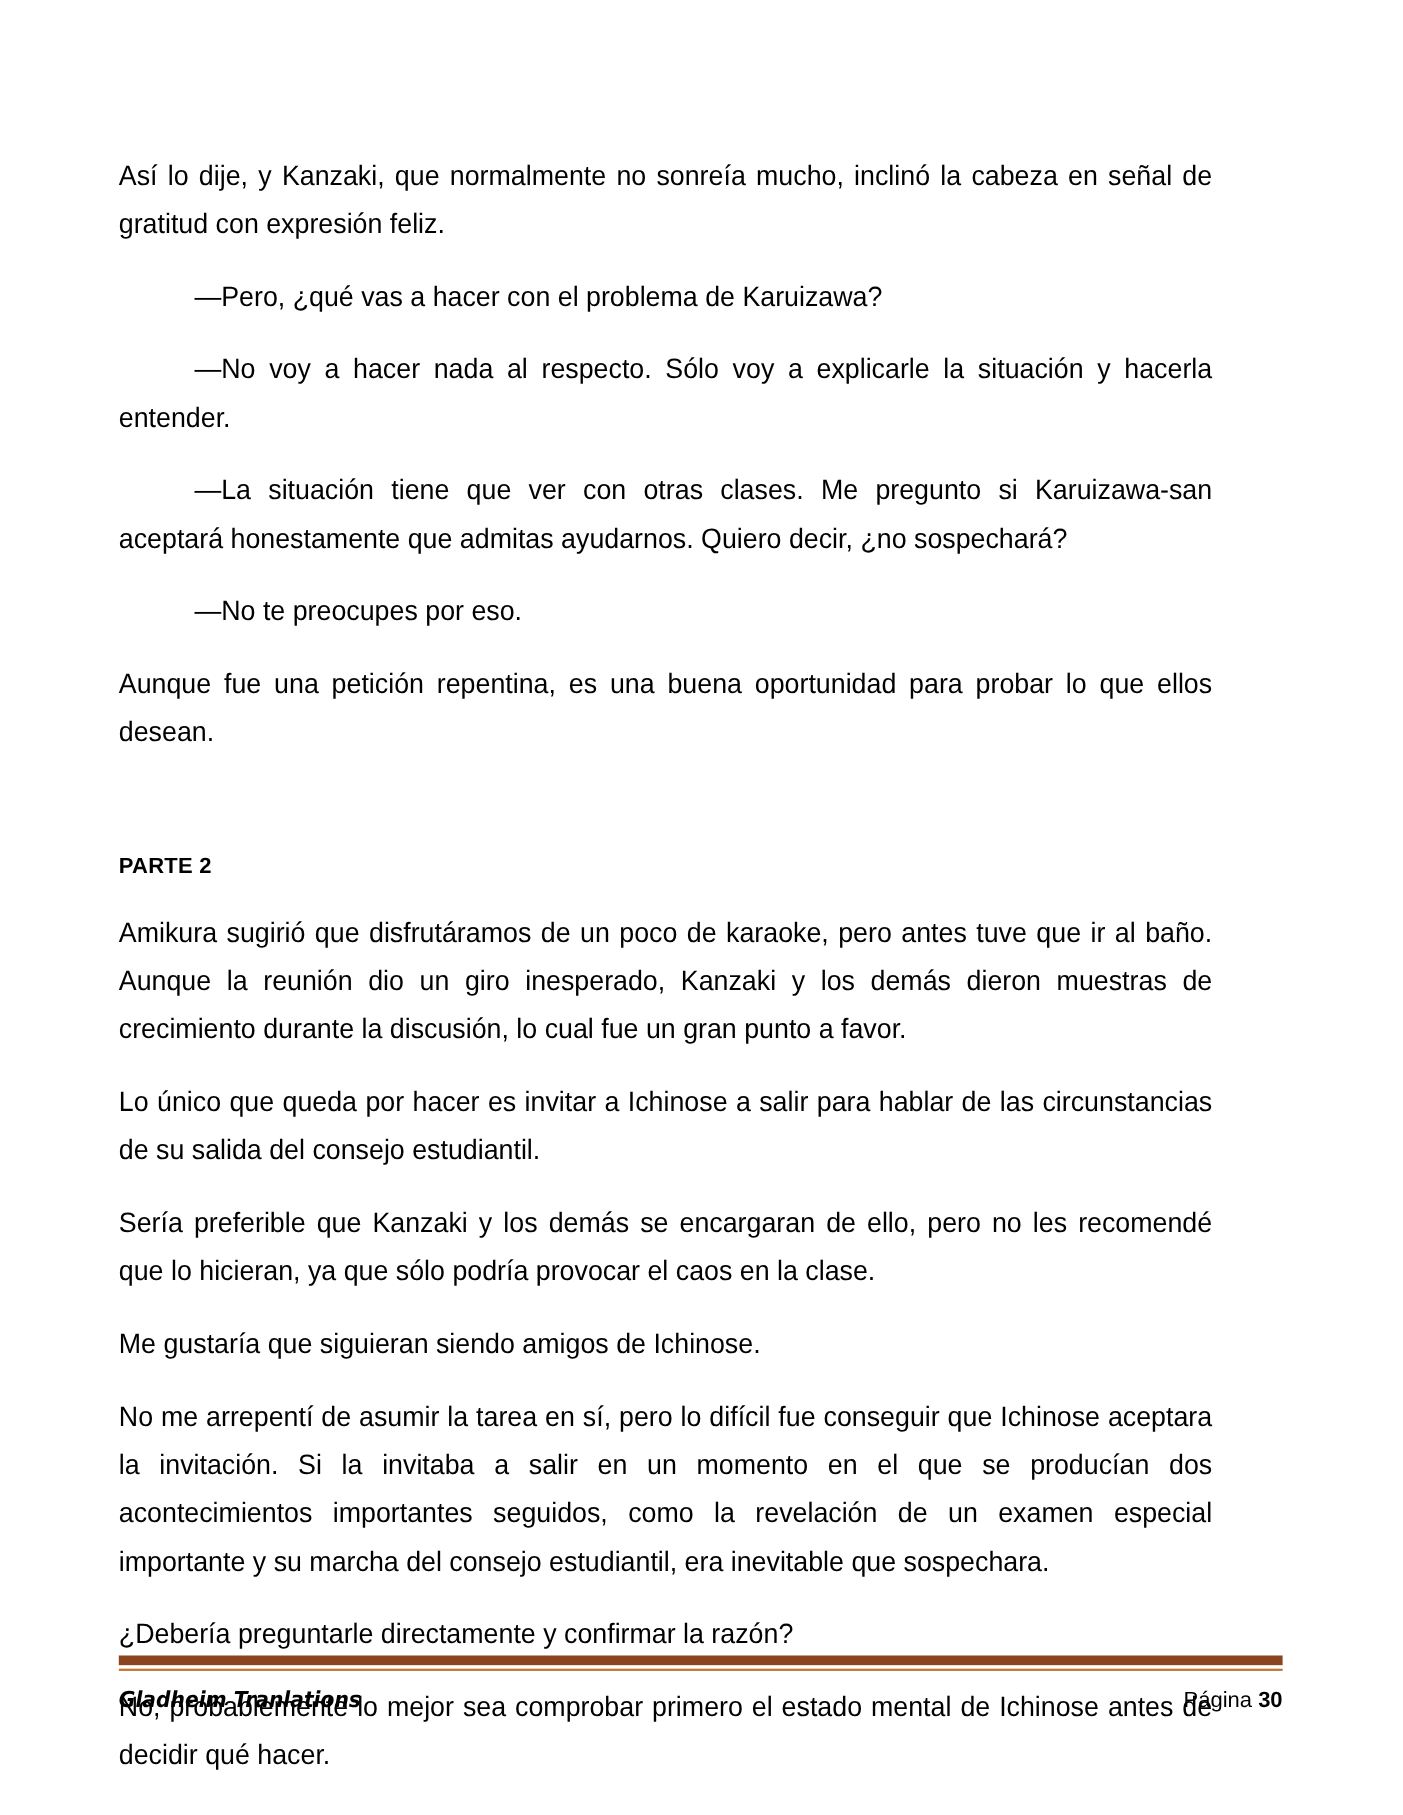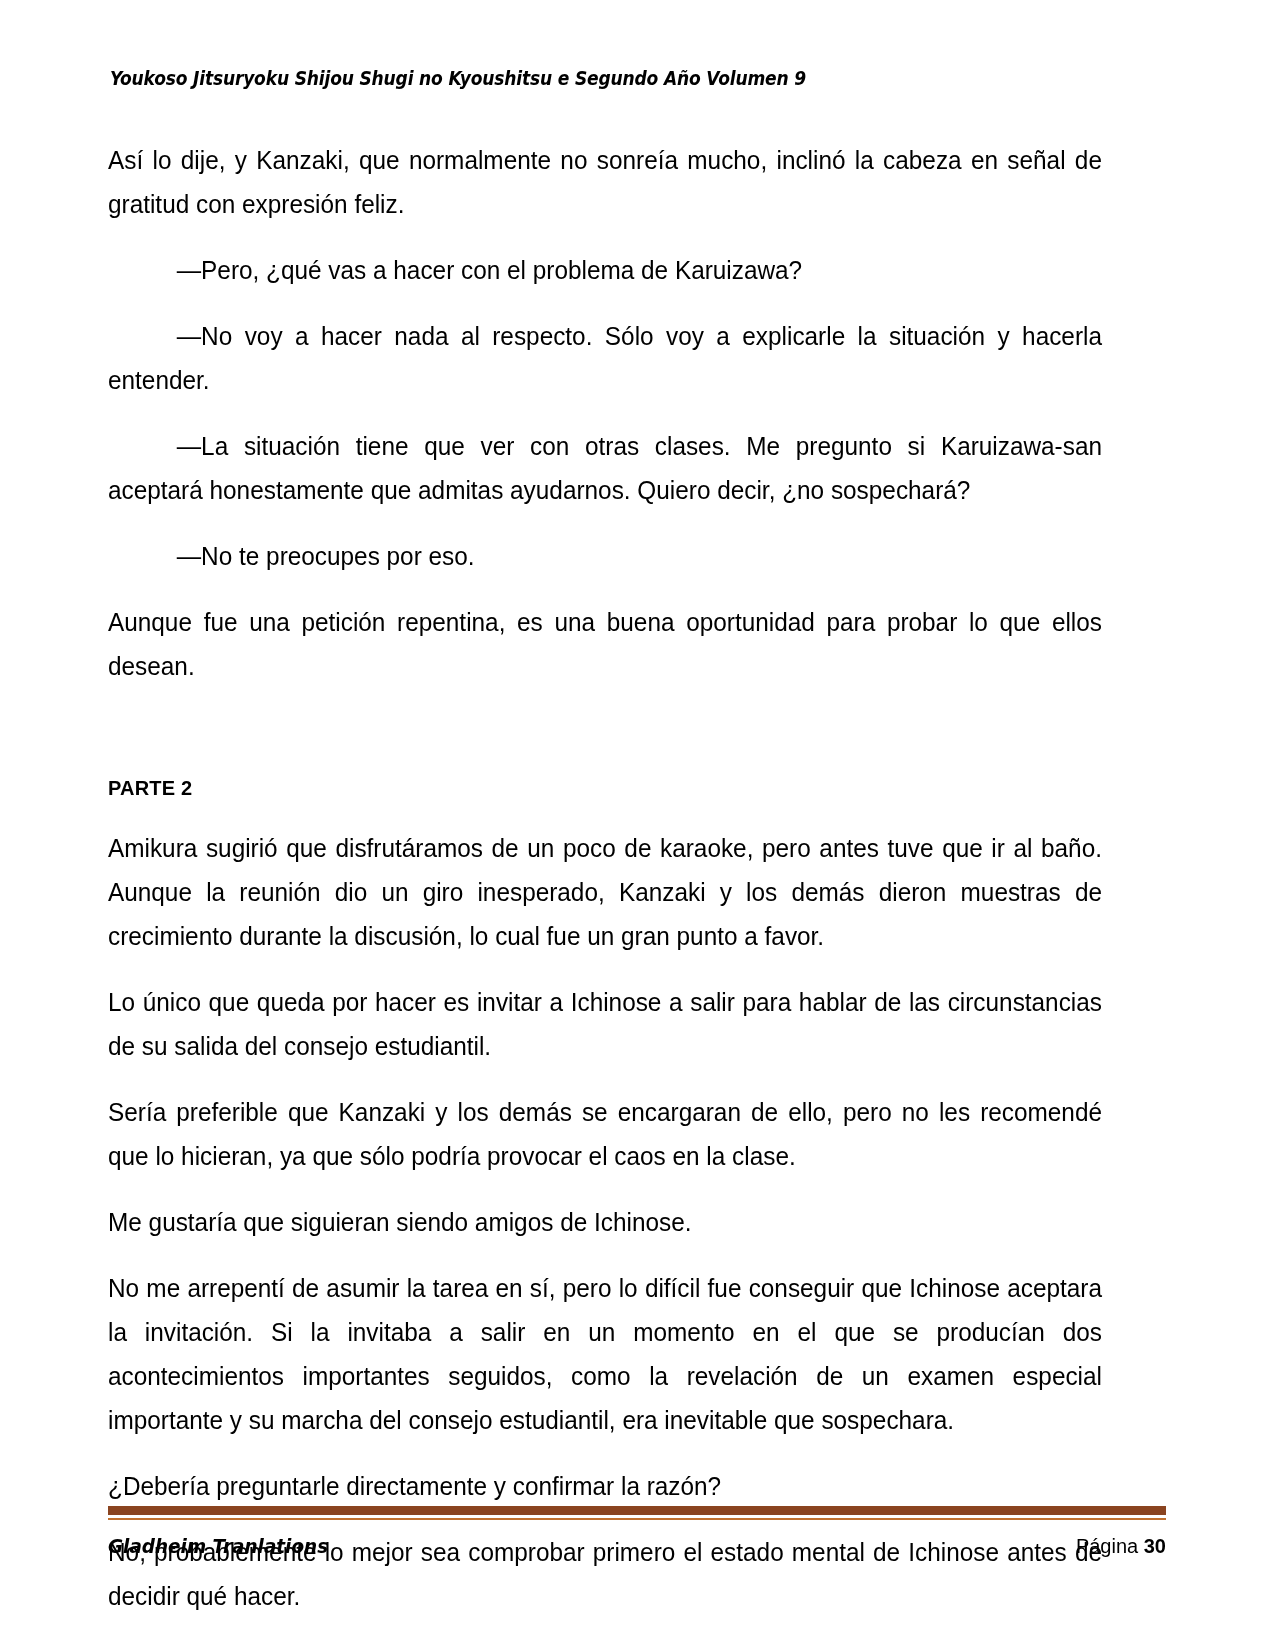--- a/index.html
+++ b/index.html
@@ -139,23 +139,20 @@
 
   .footer-right .page-num {
     font-weight: bold;
   }
 </style>
 </head>
 <body>
 
 <div class="page">
 
-  <div class="page-header">
-    <div class="header-title">Youkoso Jitsuryoku Shijou Shugi no Kyoushitsu e  Segundo Año Volumen 9</div>
-  </div>
 
   <div class="content">
 
     <p class="para block">Así lo dije, y Kanzaki, que normalmente no sonreía mucho, inclinó la cabeza en señal de gratitud con expresión feliz.</p>
     <p class="para dialog">—Pero, ¿qué vas a hacer con el problema de Karuizawa?</p>
     <p class="para dialog">—No voy a hacer nada al respecto. Sólo voy a explicarle la situación y hacerla entender.</p>
     <p class="para dialog">—La situación tiene que ver con otras clases. Me pregunto si Karuizawa-san aceptará honestamente que admitas ayudarnos. Quiero decir, ¿no sospechará?</p>
     <p class="para dialog">—No te preocupes por eso.</p>
     <p class="para block">Aunque fue una petición repentina, es una buena oportunidad para probar lo que ellos desean.</p>
 

